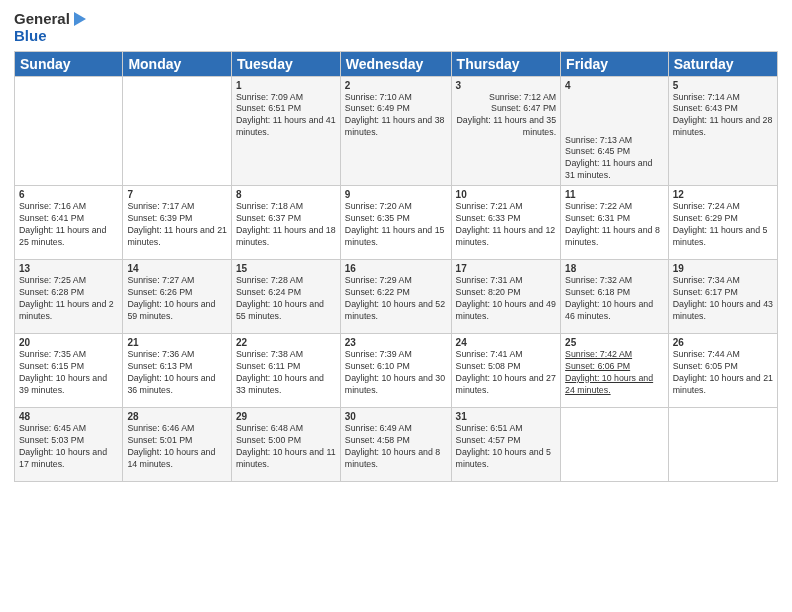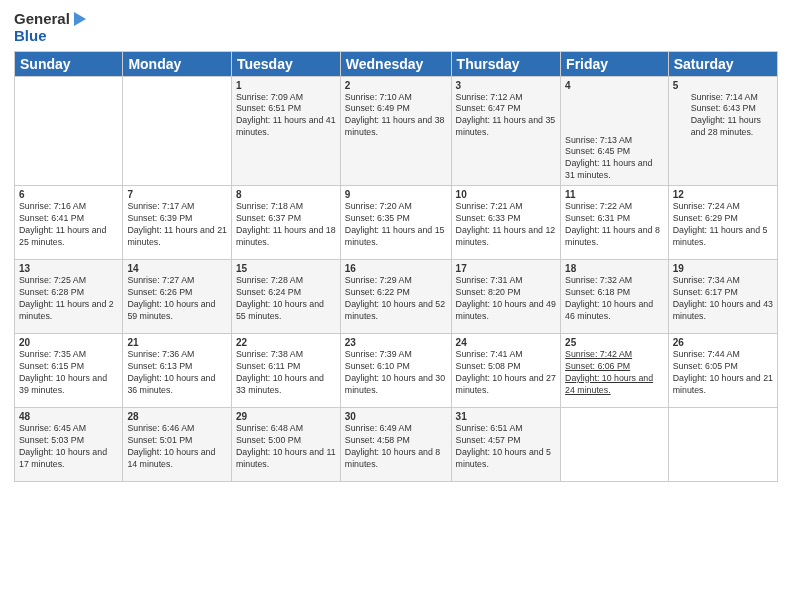--- a/index.html
+++ b/index.html
@@ -133,33 +133,33 @@
 Daylight: 11 hours and 41 minutes.</div>
           </td>
           <td>
             <span class="day-num">2</span>
             <div class="day-info" style="white-space: pre-line;">Sunrise: 7:10 AM
 Sunset: 6:49 PM
 Daylight: 11 hours and 38 minutes.</div>
           </td>
           <td>
             <span class="day-num">3</span>
-            <div class="day-info" style="white-space: pre-line;">Sunrise: 7:12 AM
+            <div class="day-info" style="white-space: pre-line; text-align: right;">Sunrise: 7:12 AM
 Sunset: 6:47 PM
 Daylight: 11 hours and 35 minutes.</div>
           </td>
           <td>
             <span class="day-num">4</span>
             <div class="day-info" style="white-space: pre-line; margin-top: 44px;">Sunrise: 7:13 AM
 Sunset: 6:45 PM
 Daylight: 11 hours and 31 minutes.</div>
           </td>
           <td>
             <span class="day-num">5</span>
-            <div class="day-info" style="white-space: pre-line; margin-left: 18px;">Sunrise: 7:14 AM
+            <div class="day-info" style="white-space: pre-line;">Sunrise: 7:14 AM
 Sunset: 6:43 PM
 Daylight: 11 hours and 28 minutes.</div>
           </td>
         </tr>
         <tr>
           <td>
             <span class="day-num">6</span>
             <div class="day-info" style="white-space: pre-line;">Sunrise: 7:16 AM
 Sunset: 6:41 PM
 Daylight: 11 hours and 25 minutes.</div>

